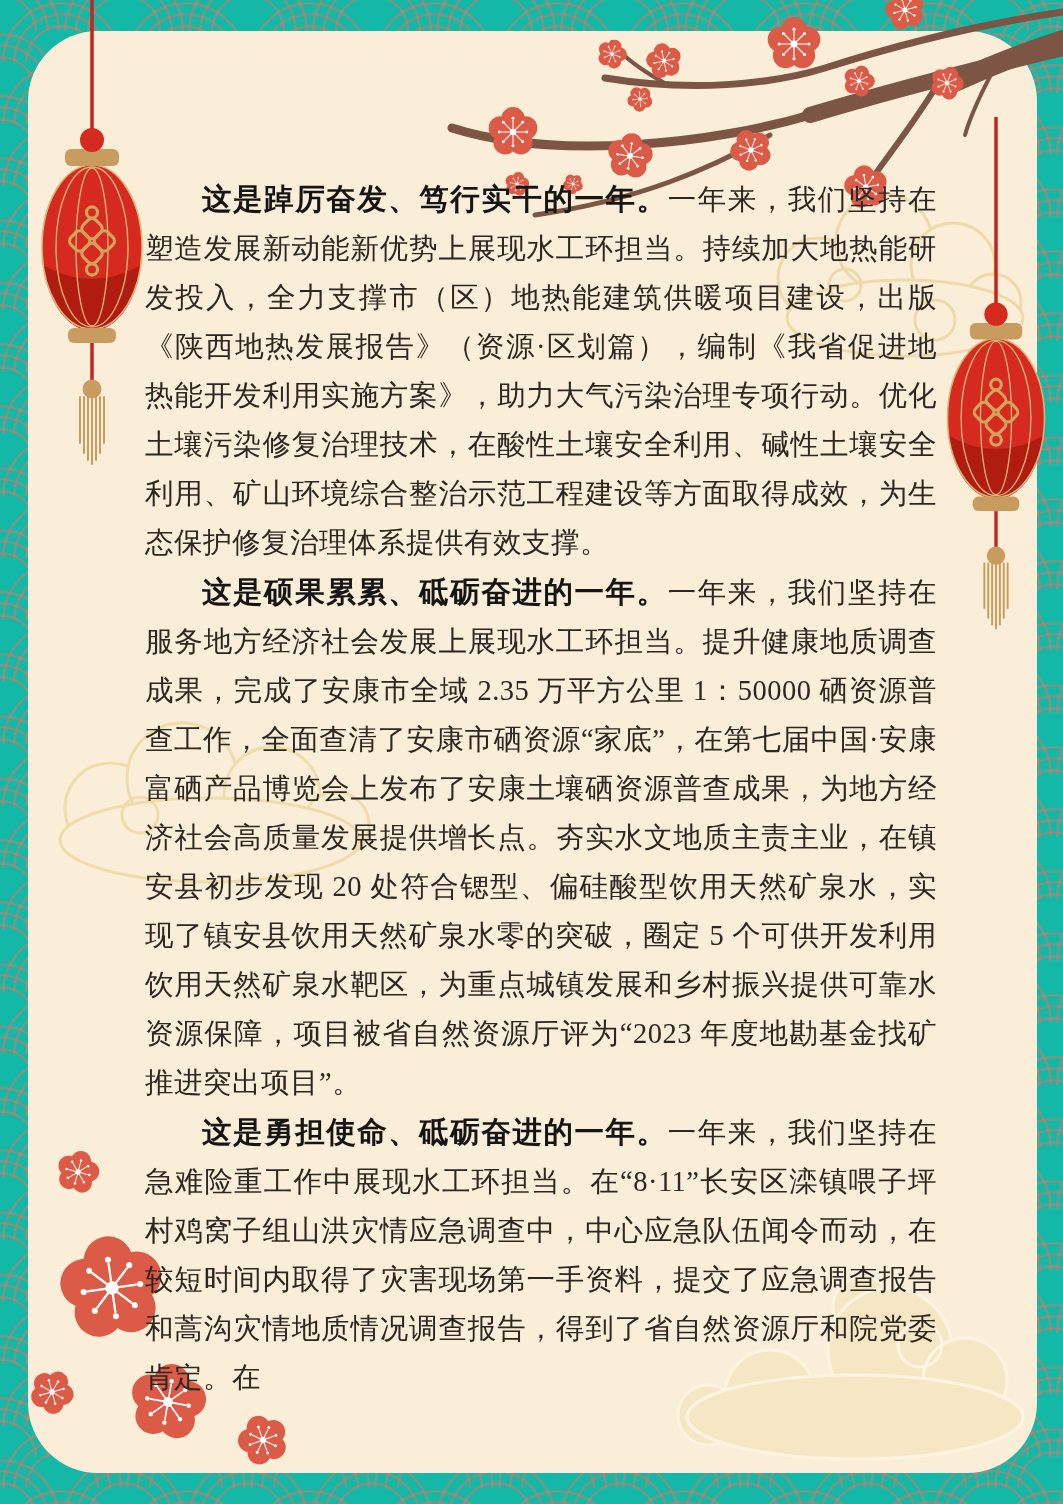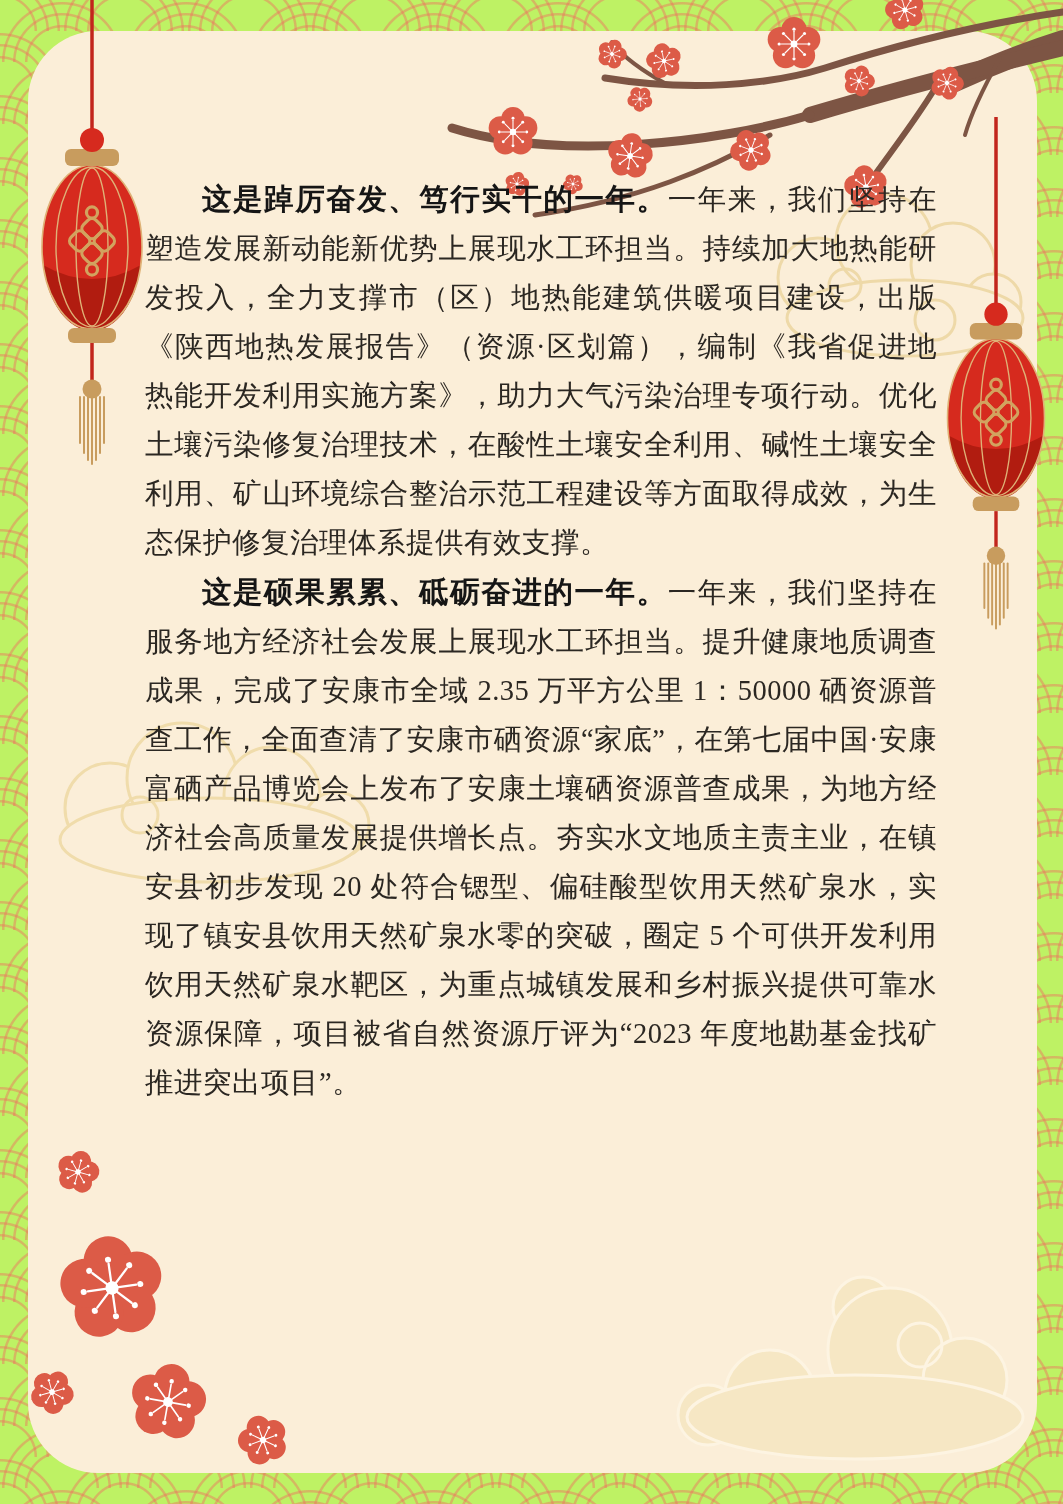--- a/index.html
+++ b/index.html
@@ -1,20 +1,20 @@
 <!DOCTYPE html>
 <html><head>
 <meta charset="utf-8">
 <style>
   html,body{margin:0;padding:0;background:#888;}
   .page{
     position:relative;
     width:1063px;height:1504px;
     margin:0 auto;
-    background-color:#bef264;
+    background-color:#14b8a6;
     overflow:hidden;
     font-family:"Liberation Serif", serif;
   }
   
   .page::before{
     content:"";
     position:absolute;inset:0;
     background-image:
       radial-gradient(circle at 50% 100%,
         rgba(239,112,95,0) 34px, rgba(239,112,95,.45) 35px, rgba(239,112,95,.45) 36.5px, rgba(239,112,95,0) 37.5px,
@@ -194,20 +194,21 @@
     <use href="#flower" transform="translate(426,187) scale(0.43) rotate(-10)"></use>
     <use href="#flower" transform="translate(77,184) scale(0.24) rotate(12)"></use>
     <use href="#flower" transform="translate(133,184) scale(0.2) rotate(-30)"></use>
     <use href="#flower" transform="translate(507,83) scale(0.33) rotate(22)"></use>
     <use href="#flower" transform="translate(465,10) scale(0.39) rotate(-15)"></use>
   </svg>
 
   <div class="textblock">
     <p><span class="lead">这是踔厉奋发、笃行实干的一年。</span><span>一年来，我们坚持在塑造发展新动能新优势上展现水工环担当。持续加大地热能研发投入，全力支撑市（区）地热能建筑供暖项目建设，出版《陕西地热发展报告》（资源·区划篇），编制《我省促进地热能开发利用实施方案》，助力大气污染治理专项行动。优化土壤污染修复治理技术，在酸性土壤安全利用、碱性土壤安全利用、矿山环境综合整治示范工程建设等方面取得成效，为生态保护修复治理体系提供有效支撑。</span></p>
     <p><span class="lead">这是硕果累累、砥砺奋进的一年。</span><span>一年来，我们坚持在服务地方经济社会发展上展现水工环担当。提升健康地质调查成果，完成了安康市全域 2.35 万平方公里 1：50000 硒资源普查工作，全面查清了安康市硒资源“家底”，在第七届中国·安康富硒产品博览会上发布了安康土壤硒资源普查成果，为地方经济社会高质量发展提供增长点。夯实水文地质主责主业，在镇安县初步发现 20 处符合锶型、偏硅酸型饮用天然矿泉水，实现了镇安县饮用天然矿泉水零的突破，圈定 5 个可供开发利用饮用天然矿泉水靶区，为重点城镇发展和乡村振兴提供可靠水资源保障，项目被省自然资源厅评为“2023 年度地勘基金找矿推进突出项目”。</span></p>
+    <p><span class="lead">这是勇担使命、砥砺奋进的一年。</span><span>一年来，我们坚持在急难险重工作中展现水工环担当。在“8·11”长安区滦镇喂子坪村鸡窝子组山洪灾情应急调查中，中心应急队伍闻令而动，在较短时间内取得了灾害现场第一手资料，提交了应急调查报告和蒿沟灾情地质情况调查报告，得到了省自然资源厅和院党委肯定。在</span></p>
   </div>
 
   <svg class="deco" style="left:25px;top:0" width="140" height="470" viewBox="0 0 140 470">
     <line x1="67" y1="0" x2="67" y2="150" stroke="#c2251c" stroke-width="3.5"></line>
     <use href="#lantern" transform="translate(67,247)"></use>
   </svg>
 
   <svg class="deco" style="left:925px;top:45px" width="138" height="625" viewBox="0 0 138 625">
     <line x1="71" y1="72" x2="71" y2="270" stroke="#c2251c" stroke-width="3.5"></line>
     <use href="#lantern" transform="translate(71,373) scale(0.97)"></use>

